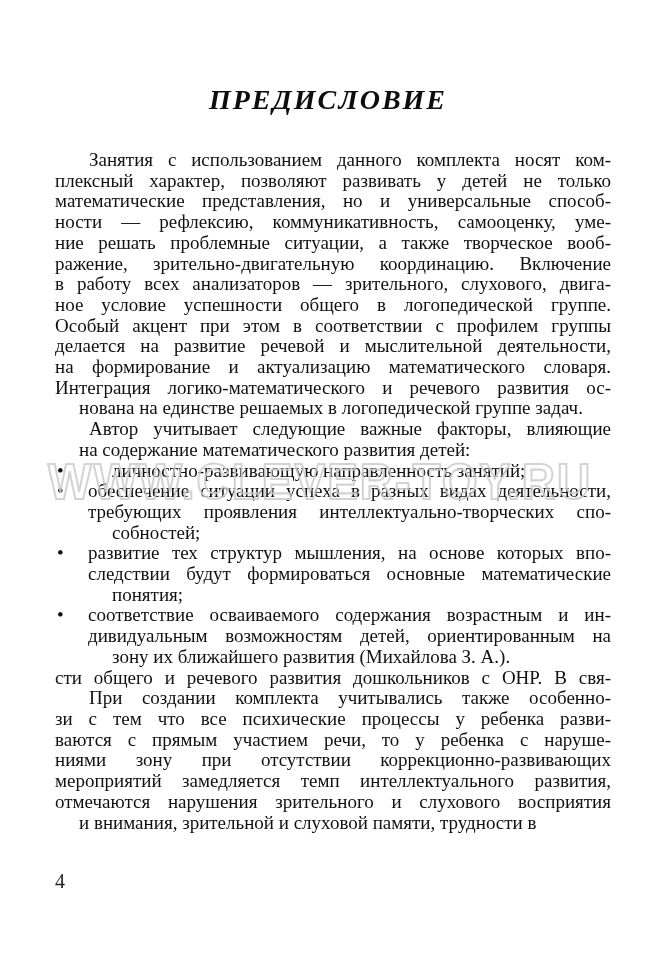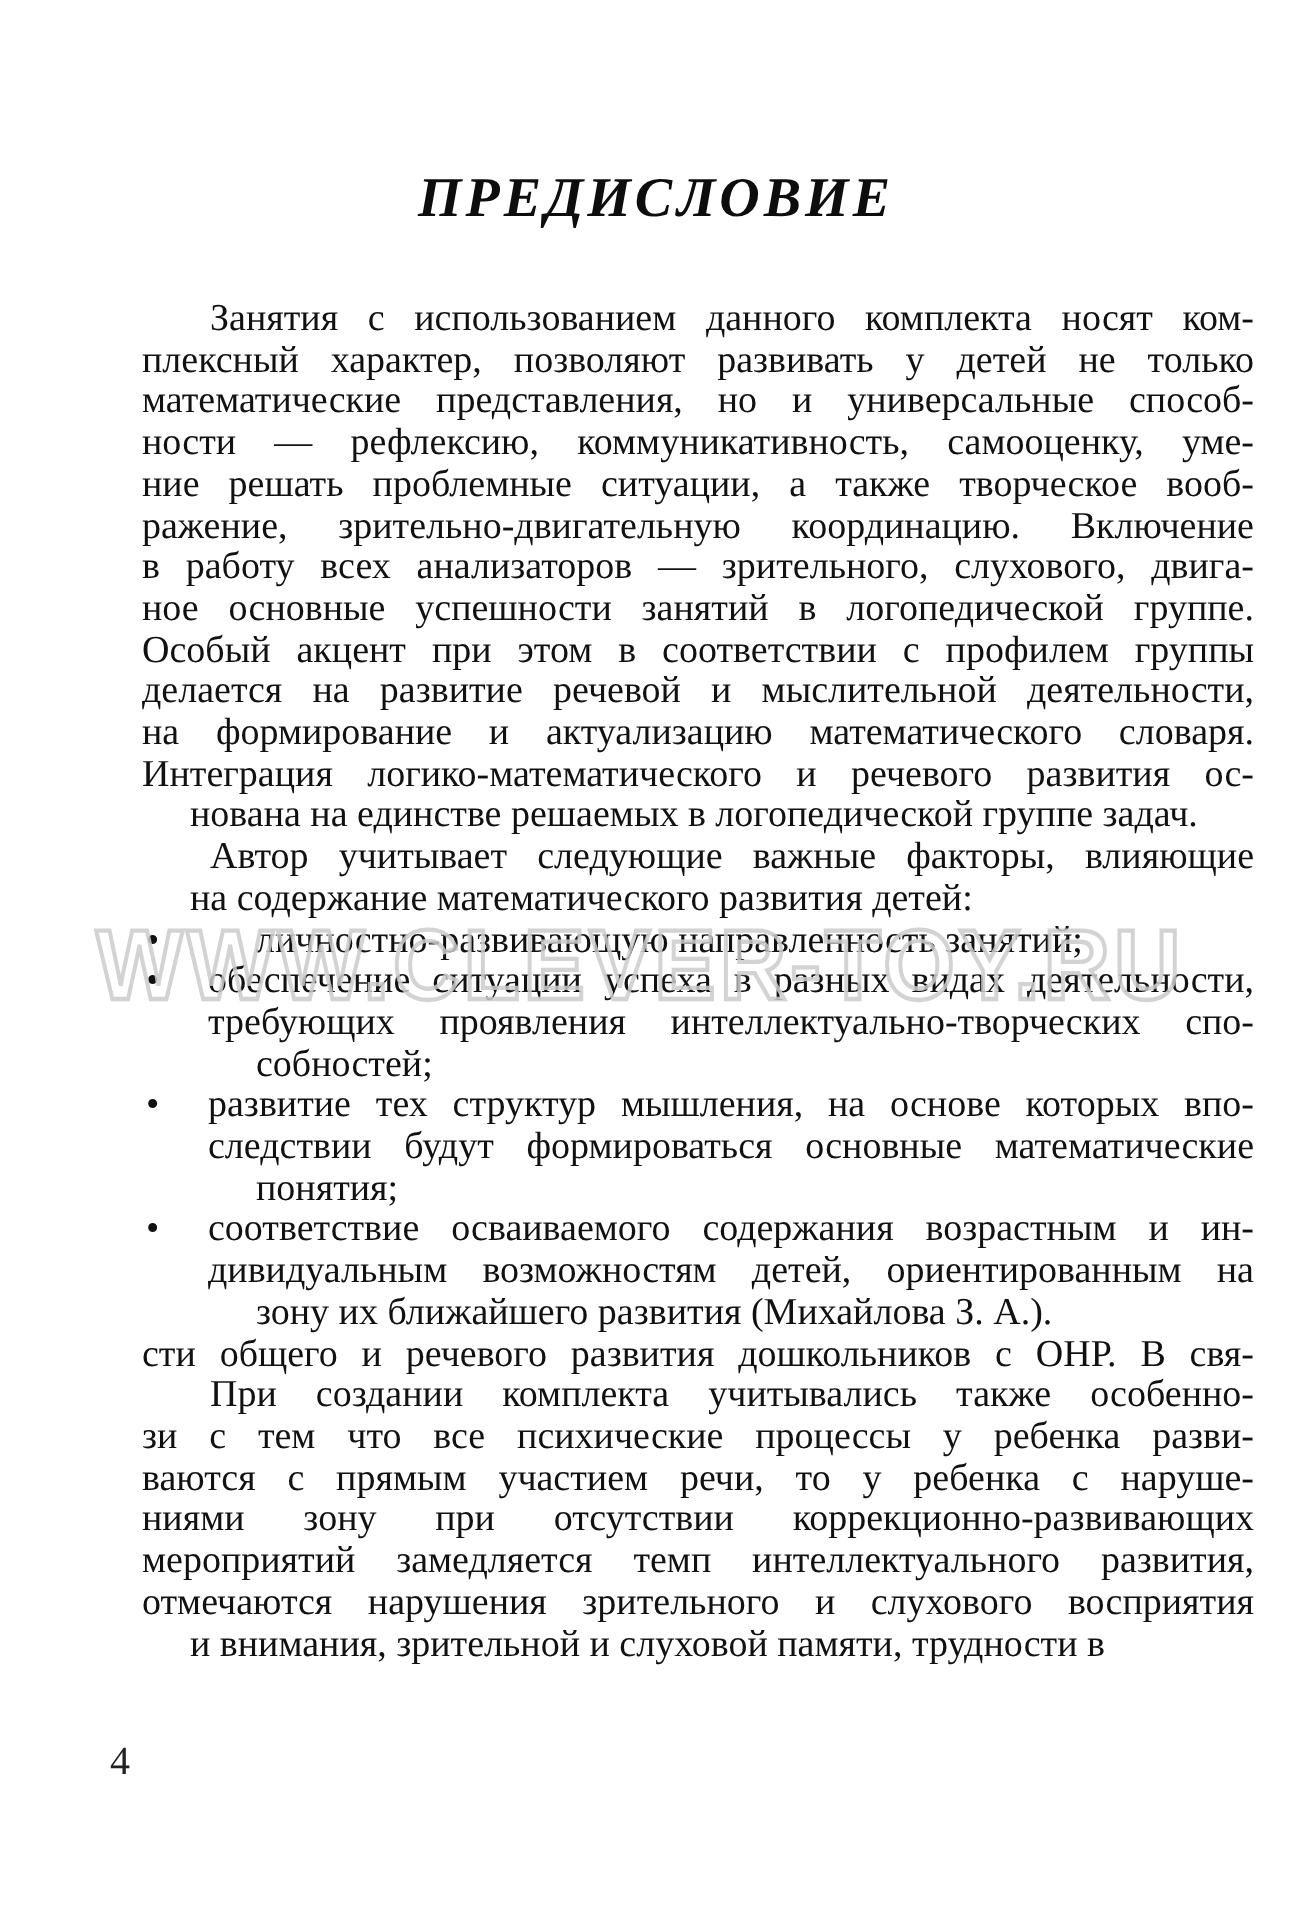--- a/index.html
+++ b/index.html
@@ -24,21 +24,21 @@
     text-align: center;
     font-size: 28px;
     font-weight: bold;
     font-style: italic;
     letter-spacing: 2px;
     color: #0d0d0d;
   }
   .content {
     position: absolute;
     top: 150px;
-    left: 71px;
+    left: 55px;
     width: 556px;
     font-size: 19px;
   }
   .block { position: relative; }
   .line {
     line-height: 20.7px;
     text-align: justify;
     text-align-last: justify;
     white-space: normal;
   }
@@ -89,21 +89,21 @@
 
   <div class="content">
       <div class="block paragraph">
         <div class="line first">Занятия с использованием данного комплекта носят ком-</div>
         <div class="line">плексный характер, позволяют развивать у детей не только</div>
         <div class="line">математические представления, но и универсальные способ-</div>
         <div class="line">ности — рефлексию, коммуникативность, самооценку, уме-</div>
         <div class="line">ние решать проблемные ситуации, а также творческое вооб-</div>
         <div class="line">ражение, зрительно-двигательную координацию. Включение</div>
         <div class="line">в работу всех анализаторов — зрительного, слухового, двига-</div>
-        <div class="line">ное основные успешности занятий в логопедической группе.</div>
+        <div class="line">ное условие успешности общего в логопедической группе.</div>
         <div class="line">Особый акцент при этом в соответствии с профилем группы</div>
         <div class="line">делается на развитие речевой и мыслительной деятельности,</div>
         <div class="line">на формирование и актуализацию математического словаря.</div>
         <div class="line">Интеграция логико-математического и речевого развития ос-</div>
         <div class="line last">нована на единстве решаемых в логопедической группе задач.</div>
       </div>
       <div class="block paragraph">
         <div class="line first">Автор учитывает следующие важные факторы, влияющие</div>
         <div class="line last">на содержание математического развития детей:</div>
       </div>

